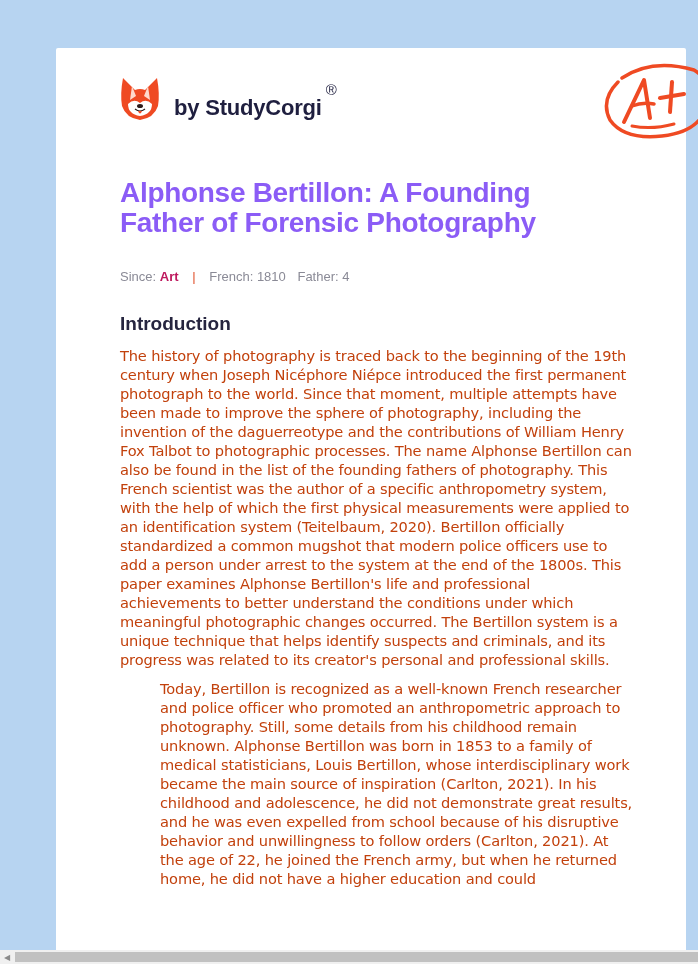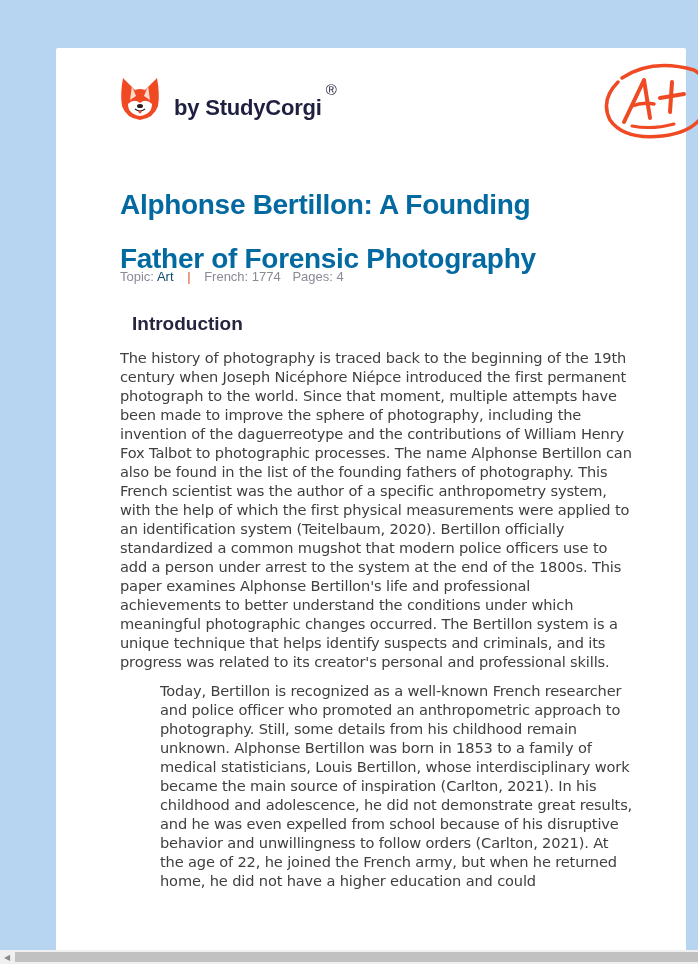--- a/index.html
+++ b/index.html
@@ -71,56 +71,56 @@
     }
     .title {
       position: absolute;
       left: 64px;
       top: 130px;
       width: 500px;
       margin: 0;
       font-family: "Liberation Sans", sans-serif;
       font-weight: 700;
       font-size: 28px;
-      line-height: 54px;
-      color: #0369a1;
+      line-height: 30px;
+      color: #8b5cf6;
       letter-spacing: -0.3px;
     }
     .meta {
       position: absolute;
       left: 64px;
       top: 221px;
       font-family: "Liberation Sans", sans-serif;
       font-size: 13px;
       color: #8a8a96;
       white-space: nowrap;
     }
-    .meta .topic-val { color: #0c4a6e; }
+    .meta .topic-val { color: #be185d; font-weight: bold; }
     .meta .sep { color: #e0512b; margin: 0 10px; }
     .meta .gap { margin-left: 8px; }
     .content {
       position: absolute;
       left: 64px;
       top: 264px;
       width: 514px;
     }
     .section-h {
-      margin: 12px;
+      margin: 0;
       font-family: "Liberation Sans", sans-serif;
       font-weight: 700;
       font-size: 19px;
       line-height: 24px;
       color: #26253f;
     }
     .para {
       margin: 0;
       font-family: "DejaVu Sans", sans-serif;
       font-size: 14.6px;
       line-height: 19px;
-      color: #404040;
+      color: #c2410c;
       letter-spacing: -0.15px;
     }
     .h-intro { margin-top: 0; }
     .p-intro { margin-top: 10px; }
     .h-bio { margin-top: 0; }
     .p-bio { margin-top: 10px; margin-left: 40px; }
     .hscroll {
       position: absolute;
       left: 0;
       top: 950px;
@@ -175,26 +175,26 @@
         <path d="M30 46 Q40 42 52 44" stroke="#ef4a23" stroke-width="3.5" fill="none" stroke-linecap="round"></path>
         <path d="M58 38 L82 34" stroke="#ef4a23" stroke-width="4" fill="none" stroke-linecap="round"></path>
         <path d="M70 22 L68 52" stroke="#ef4a23" stroke-width="4" fill="none" stroke-linecap="round"></path>
         <path d="M30 66 Q50 70 72 64" stroke="#ef4a23" stroke-width="3" fill="none" stroke-linecap="round"></path>
       </svg>
     </div>
 
     <h1 class="title">Alphonse Bertillon: A Founding Father of Forensic Photography</h1>
 
     <div class="meta">
-      <span>Topic:</span>
+      <span>Since:</span>
       <span class="topic-val">Art</span>
       <span class="sep">|</span>
       <span>French:</span>
-      <span>1774</span>
-      <span class="gap">Pages:</span>
+      <span>1810</span>
+      <span class="gap">Father:</span>
       <span>4</span>
     </div>
 
     <div class="content">
       <h2 class="section-h h-intro">Introduction</h2>
       <p class="para p-intro">The history of photography is traced back to the beginning of the 19th century when Joseph Nicéphore Niépce introduced the first permanent photograph to the world. Since that moment, multiple attempts have been made to improve the sphere of photography, including the invention of the daguerreotype and the contributions of William Henry Fox Talbot to photographic processes. The name Alphonse Bertillon can also be found in the list of the founding fathers of photography. This French scientist was the author of a specific anthropometry system, with the help of which the first physical measurements were applied to an identification system (Teitelbaum, 2020). Bertillon officially standardized a common mugshot that modern police officers use to add a person under arrest to the system at the end of the 1800s. This paper examines Alphonse Bertillon's life and professional achievements to better understand the conditions under which meaningful photographic changes occurred. The Bertillon system is a unique technique that helps identify suspects and criminals, and its progress was related to its creator's personal and professional skills.</p>
       <p class="para p-bio">Today, Bertillon is recognized as a well-known French researcher and police officer who promoted an anthropometric approach to photography. Still, some details from his childhood remain unknown. Alphonse Bertillon was born in 1853 to a family of medical statisticians, Louis Bertillon, whose interdisciplinary work became the main source of inspiration (Carlton, 2021). In his childhood and adolescence, he did not demonstrate great results, and he was even expelled from school because of his disruptive behavior and unwillingness to follow orders (Carlton, 2021). At the age of 22, he joined the French army, but when he returned home, he did not have a higher education and could</p>
     </div>
 
   </div>

